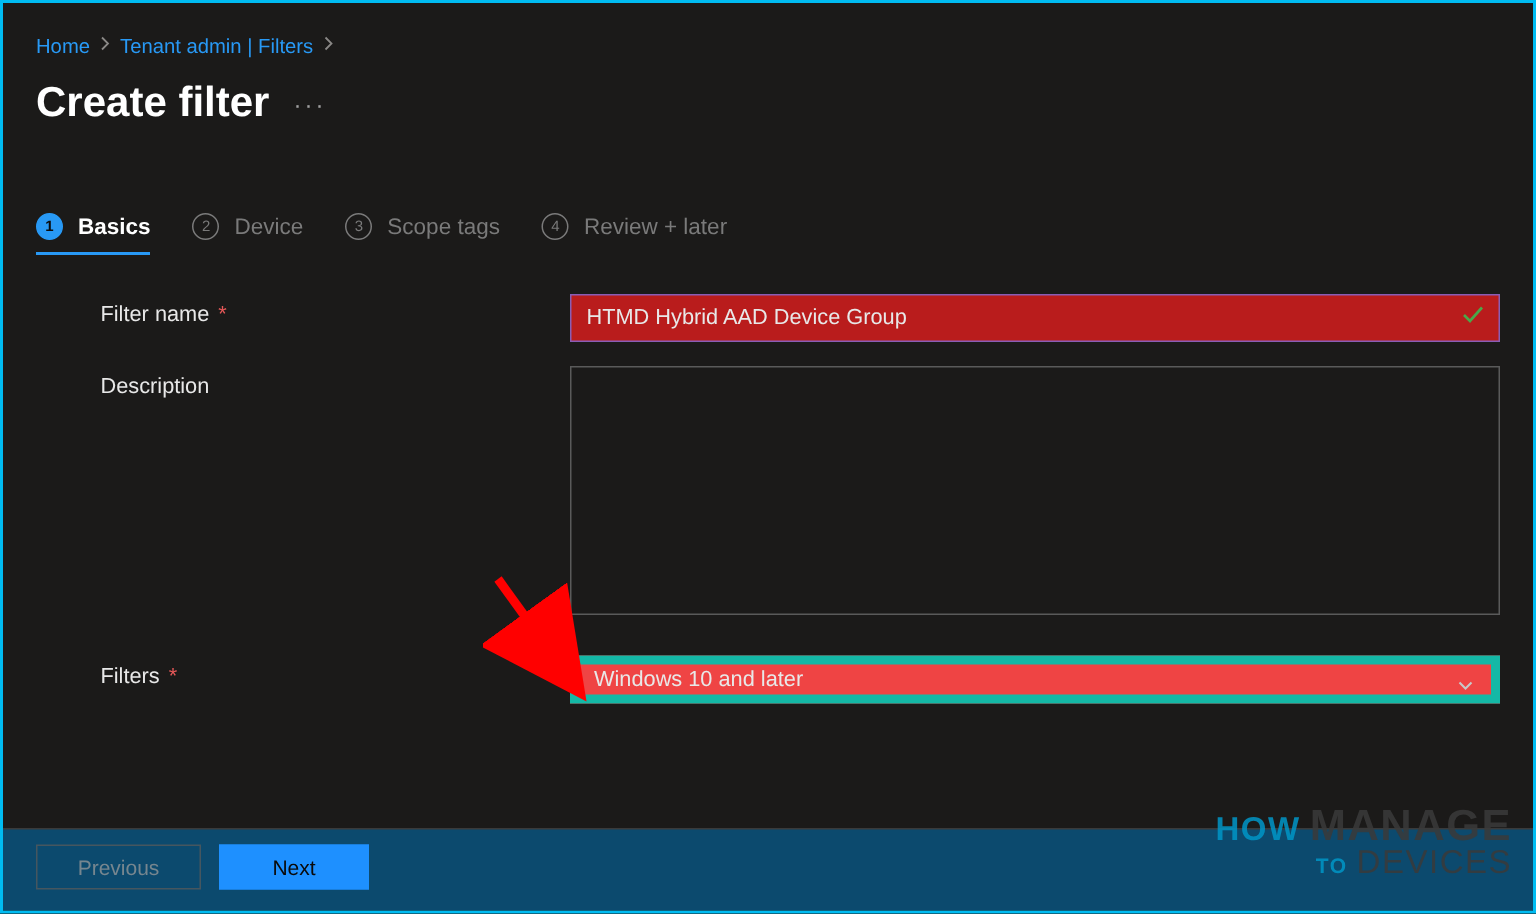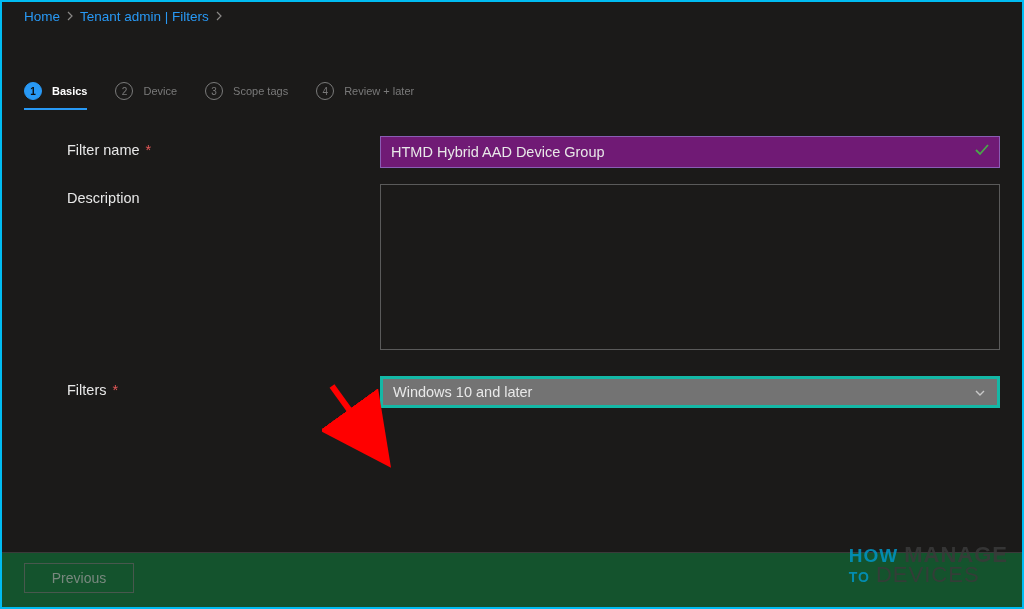--- a/index.html
+++ b/index.html
@@ -5,21 +5,21 @@
   * { box-sizing: border-box; margin: 0; padding: 0; }
   html, body { width: 1024px; height: 609px; overflow: hidden; }
   body {
     background: #1b1a19;
     font-family: "Segoe UI", Arial, sans-serif;
     color: #e0e0e0;
     border: 2px solid #00bcf2;
     position: relative;
   }
   .content {
-    padding: 5px 22px 0 22px;
+    padding: 19px 22px 0 22px;
   }
   .breadcrumb {
     display: flex;
     align-items: center;
     gap: 6px;
     font-size: 13.5px;
     color: #4fa3e0;
     padding-top: 2px;
   }
   .breadcrumb a { color: #2899f5; text-decoration: none; cursor: pointer; }
@@ -64,21 +64,21 @@
     display: flex; align-items: center; justify-content: center;
     font-size: 10px;
     color: #7a7a7a;
   }
   .tab.active .tab-num {
     background: #2899f5;
     border-color: #2899f5;
     color: #0b0b0b;
     font-weight: 600;
   }
-  .tab-label { font-size: 11px; color: #7a7a7a; }
+  .tab-label { font-size: 15px; color: #7a7a7a; }
   .tab.active .tab-label { color: #ffffff; font-weight: 600; }
 
   .form {
     margin-top: 26px;
   }
   .form-row {
     display: flex;
     align-items: flex-start;
     margin-bottom: 16px;
   }
@@ -88,21 +88,21 @@
     color: #e8e8e8;
     padding-top: 6px;
     margin-left: 43px;
   }
   .req { color: #e55858; margin-left: 2px; }
   .form-field { flex: 1; position: relative; }
 
   .text-input {
     width: 620px;
     height: 32px;
-    background: #701a75;
+    background: #b91c1c;
     border: 1px solid #8a5db5;
     color: #e8e8e8;
     font-size: 14.5px;
     padding: 4px 34px 4px 10px;
     outline: none;
     font-family: inherit;
   }
   .valid-check {
     position: absolute;
     right: 10px;
@@ -118,22 +118,22 @@
     color: #e8e8e8;
     font-size: 14.5px;
     padding: 6px 10px;
     outline: none;
     resize: none;
     font-family: inherit;
   }
   .select-box {
     width: 620px;
     height: 32px;
-    background: #737373;
-    border: 3px solid #14b8a6;
+    background: #ef4444;
+    border: 6px solid #14b8a6;
     color: #e8e8e8;
     font-size: 14.5px;
     padding: 4px 34px 4px 10px;
     position: relative;
     display: flex;
     align-items: center;
     cursor: pointer;
   }
   .select-chev {
     position: absolute;
@@ -142,21 +142,21 @@
     color: #c8c8c8;
   }
 
   .footer {
     position: absolute;
     left: 0; right: 0; bottom: 0;
     border-top: 1px solid #3a3a3a;
     padding: 10px 33px 14px 22px;
     display: flex;
     gap: 12px;
-    background: #14532d;
+    background: #0c4a6e;
   }
   .btn {
     height: 30px;
     min-width: 110px;
     font-size: 14px;
     border: 1px solid #5a5a5a;
     background: transparent;
     color: #9a9a9a;
     cursor: pointer;
     font-family: inherit;
@@ -183,22 +183,22 @@
     right: 14px;
     bottom: 22px;
     font-family: Impact, "Arial Black", sans-serif;
     color: #4a4a4a;
     opacity: 0.85;
     line-height: 0.92;
     text-align: left;
     pointer-events: none;
   }
   .watermark .row { display: flex; align-items: baseline; gap: 6px; }
-  .wm-how { color: #0096c7; font-size: 19px; font-weight: 800; letter-spacing: 1px; }
-  .wm-manage { font-size: 22px; font-weight: 800; letter-spacing: 1px; color: #3a3a3a; }
+  .wm-how { color: #0096c7; font-size: 22px; font-weight: 800; letter-spacing: 1px; }
+  .wm-manage { font-size: 29px; font-weight: 800; letter-spacing: 1px; color: #3a3a3a; }
   .wm-to { color: #0096c7; font-size: 14px; font-weight: 800; letter-spacing: 1px; }
   .wm-devices { font-size: 22px; font-weight: 400; letter-spacing: 1px; color: #3a3a3a; }
 </style>
 </head>
 <body>
 
 <div class="content">
   <div class="breadcrumb">
     <a>Home</a>
     <span class="chev">
@@ -207,20 +207,24 @@
         </svg>
     </span>
     <a>Tenant admin | Filters</a>
     <span class="chev">
       <svg width="8" height="10" viewBox="0 0 8 10">
           <path d="M2 1 L6 5 L2 9" stroke="#8a8886" stroke-width="1.2" fill="none"></path>
         </svg>
     </span>
   </div>
 
+  <div class="title-row">
+    <h1 class="title">Create filter</h1>
+    <span class="more-dots">···</span>
+  </div>
 
   <div class="tabs">
     <div class="tab active">
       <span class="tab-num">1</span>
       <span class="tab-label">Basics</span>
     </div>
     <div class="tab">
       <span class="tab-num">2</span>
       <span class="tab-label">Device</span>
     </div>
@@ -278,24 +282,25 @@
   <defs>
     <marker id="ah" markerWidth="14" markerHeight="14" refX="10" refY="6" orient="auto">
       <path d="M0,0 L12,6 L0,12 Z" fill="#ff0000"></path>
     </marker>
   </defs>
   <line x1="10" y1="6" x2="62" y2="78" stroke="#ff0000" stroke-width="6" marker-end="url(#ah)"></line>
 </svg>
 
 <div class="footer">
   <button class="btn disabled">Previous</button>
+  <button class="btn primary">Next</button>
 </div>
 
 <div class="watermark">
   <div class="row">
     <span class="wm-how">HOW</span>
     <span class="wm-manage">MANAGE</span>
   </div>
-  <div class="row" style="">
+  <div class="row" style="justify-content:flex-end">
     <span class="wm-to">TO</span>
     <span class="wm-devices">DEVICES</span>
   </div>
 </div>
 
 </body></html>

